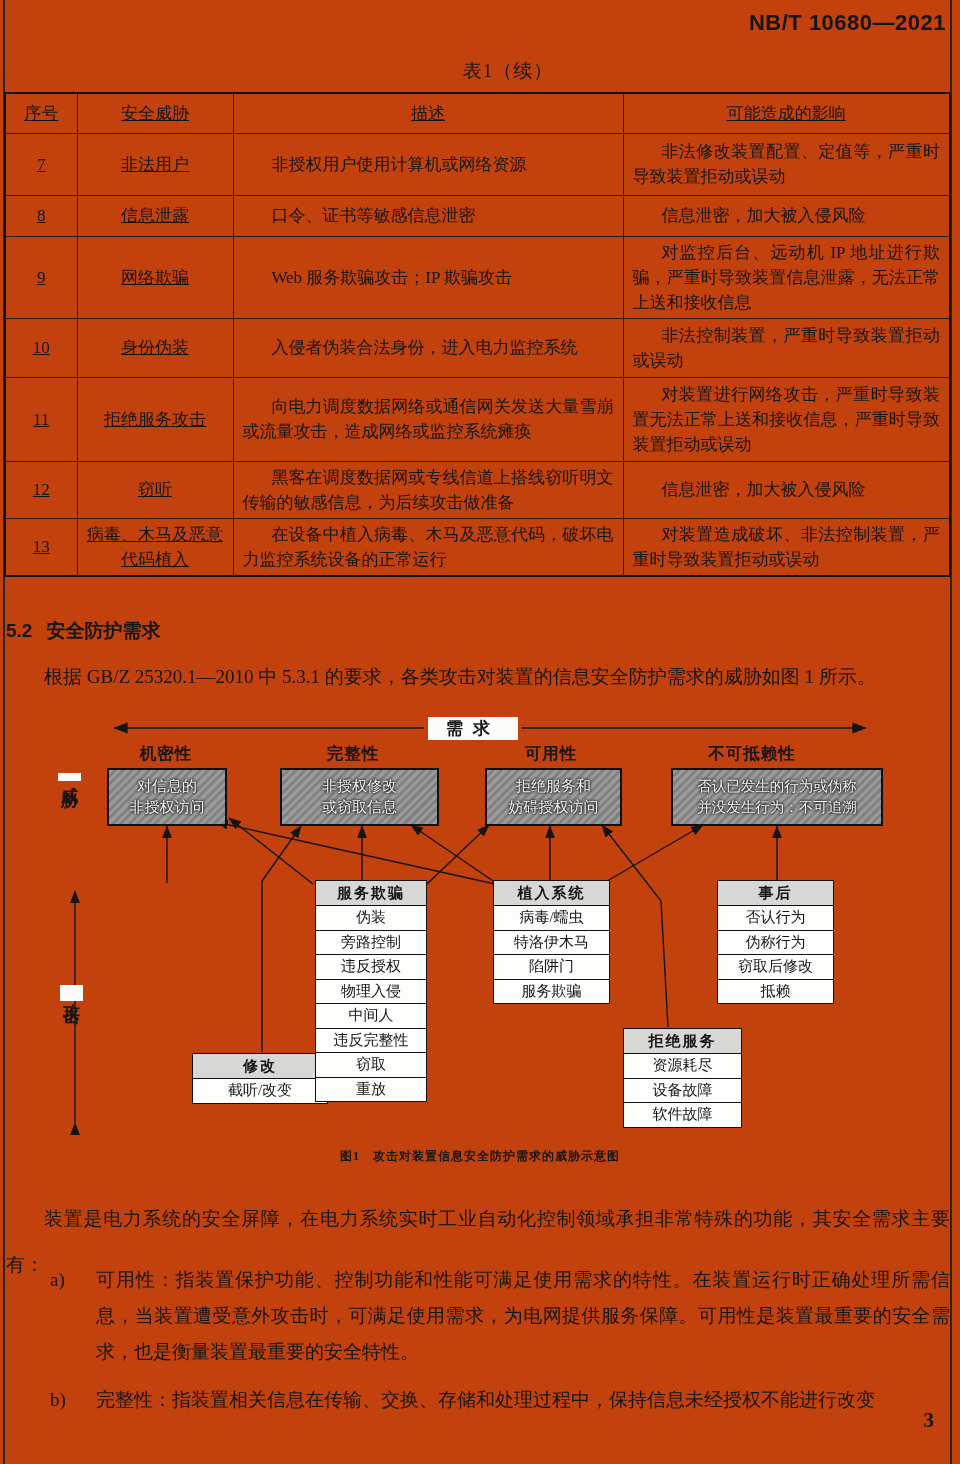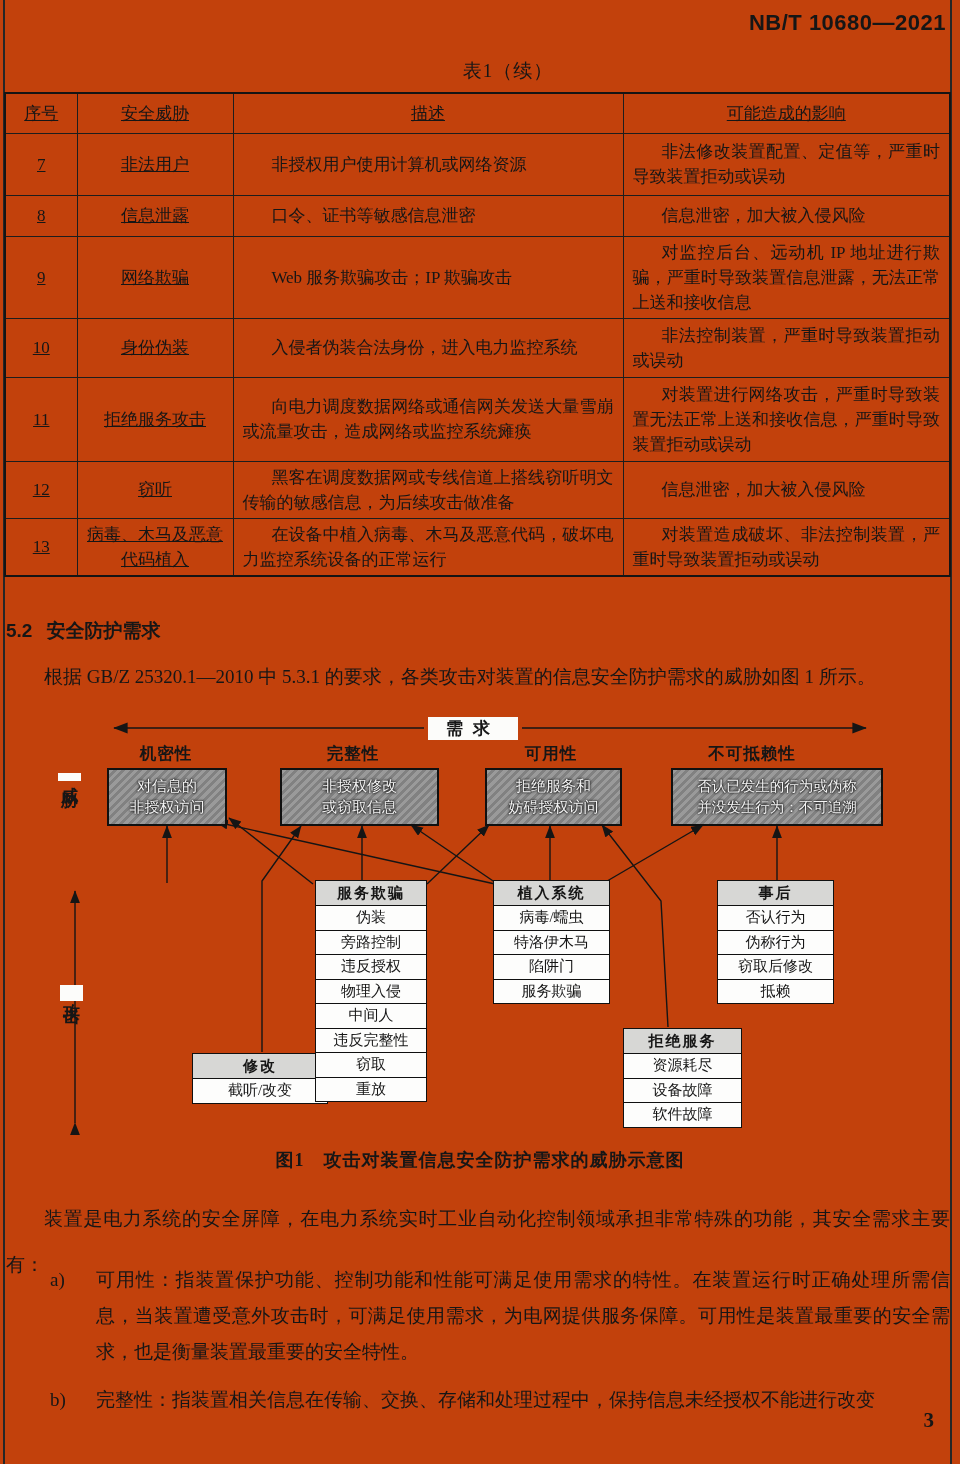--- a/index.html
+++ b/index.html
@@ -37,21 +37,21 @@
   .tbox{position:absolute;top:73px;height:54px;z-index:2;border:2px solid #101010;
         background:repeating-linear-gradient(135deg,#9a9a9a 0 3px,#818181 3px 6px);
         display:flex;flex-direction:column;align-items:center;justify-content:center;
         color:#f5f5f5;text-shadow:0 0 3px #000,0 0 2px #000;font-size:15px;line-height:21px;text-align:center;}
   .tbox.small{font-size:14.5px;}
   .atk{position:absolute;z-index:2;font-size:15px;text-align:center;
        font-family:"Liberation Serif","DejaVu Serif",serif;}
   .atk .hd{border:1.7px solid #101010;background:#d7d7d5;font-weight:bold;height:24px;line-height:24px;letter-spacing:2px;}
   .atk .it{border:1.7px solid #101010;border-top:none;background:#fdfdfc;height:23.5px;line-height:23.5px;}
   .fig-caption{position:absolute;top:453px;left:0;width:100%;z-index:2;text-align:center;
-        font-weight:bold;font-size:18px;letter-spacing:1px;}
+        font-weight:bold;font-size:12px;letter-spacing:1px;}
 
   .body-para{top:1196px;text-indent:2em;line-height:46px;}
   .list-item{position:absolute;left:0;right:10px;font-size:19px;text-align:justify;line-height:36px;
         padding-left:96px;box-sizing:border-box;}
   .list-item .lbl{position:absolute;left:50px;top:0;}
   .item-a{top:1262px;}
   .item-b{top:1382px;}
   .page-num{position:absolute;top:1408px;right:26px;font-size:21px;font-weight:bold;}
 </style>
 </head>

